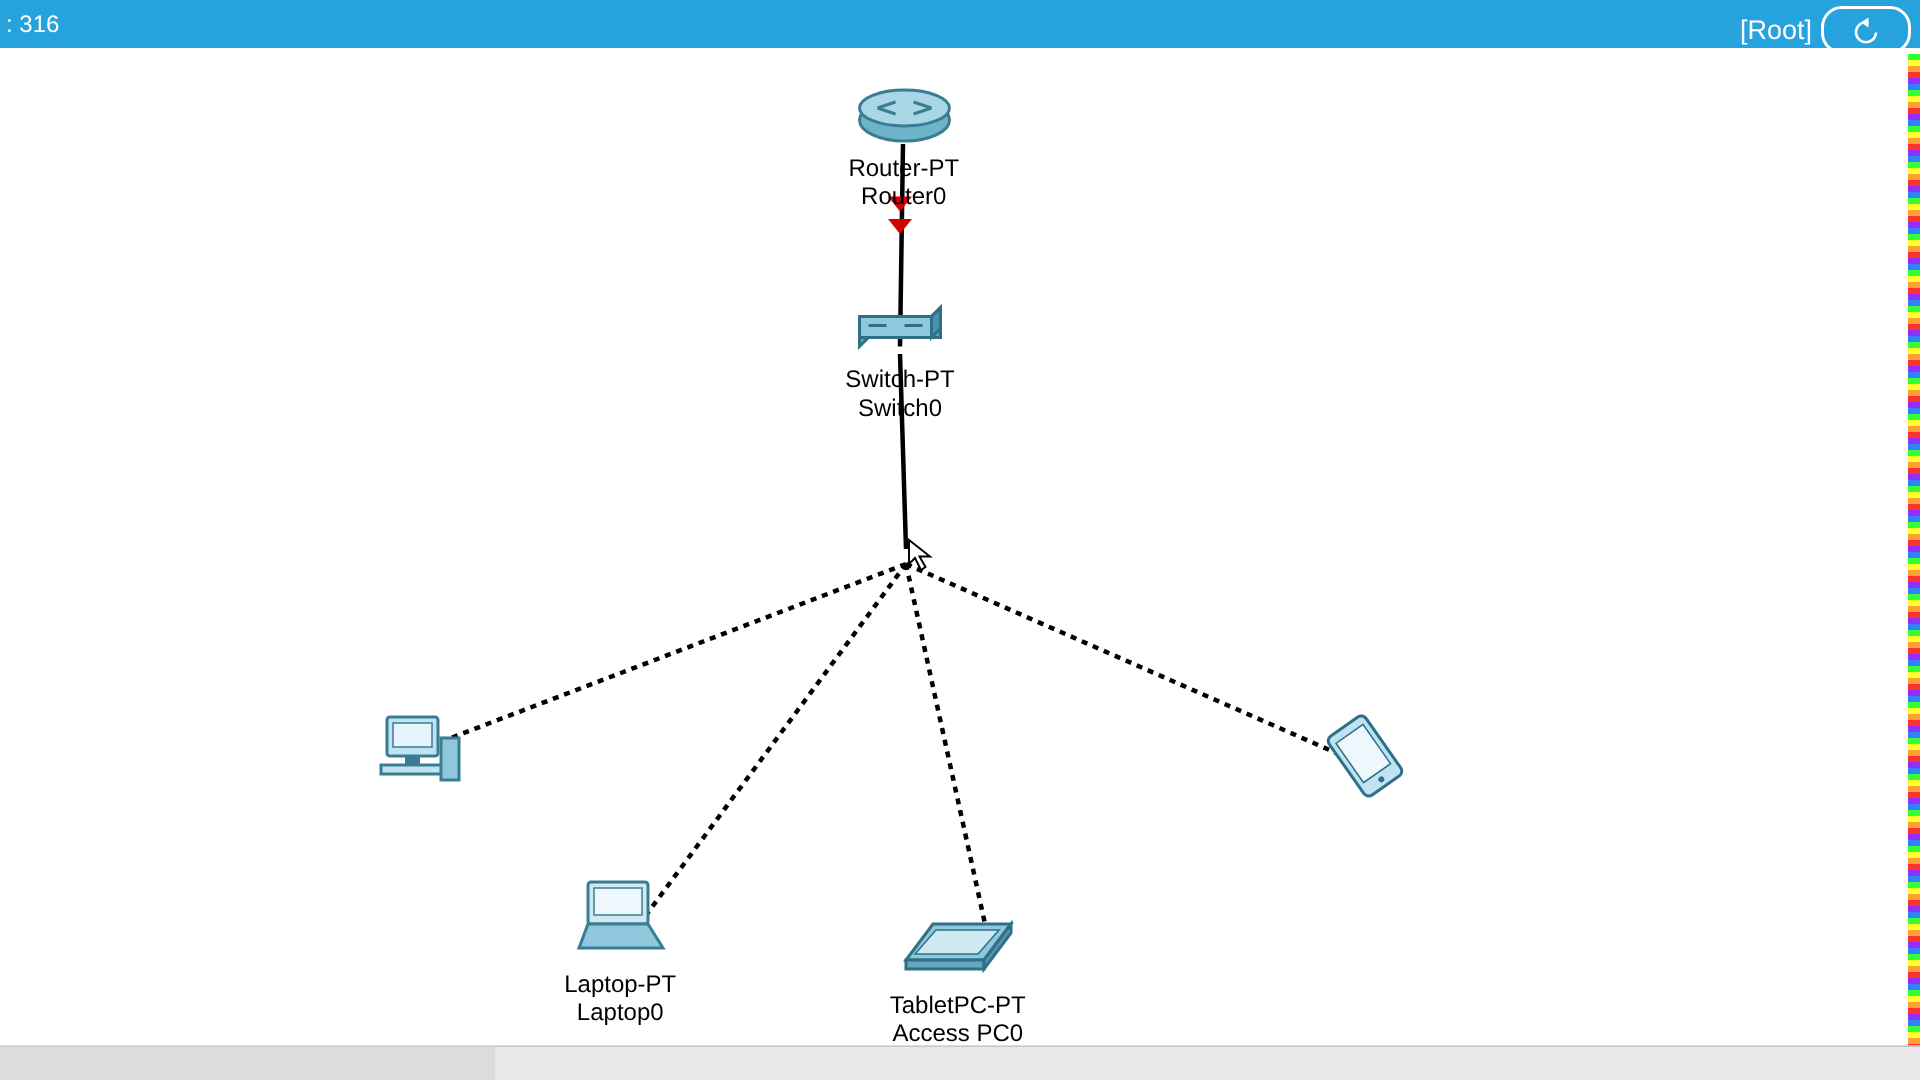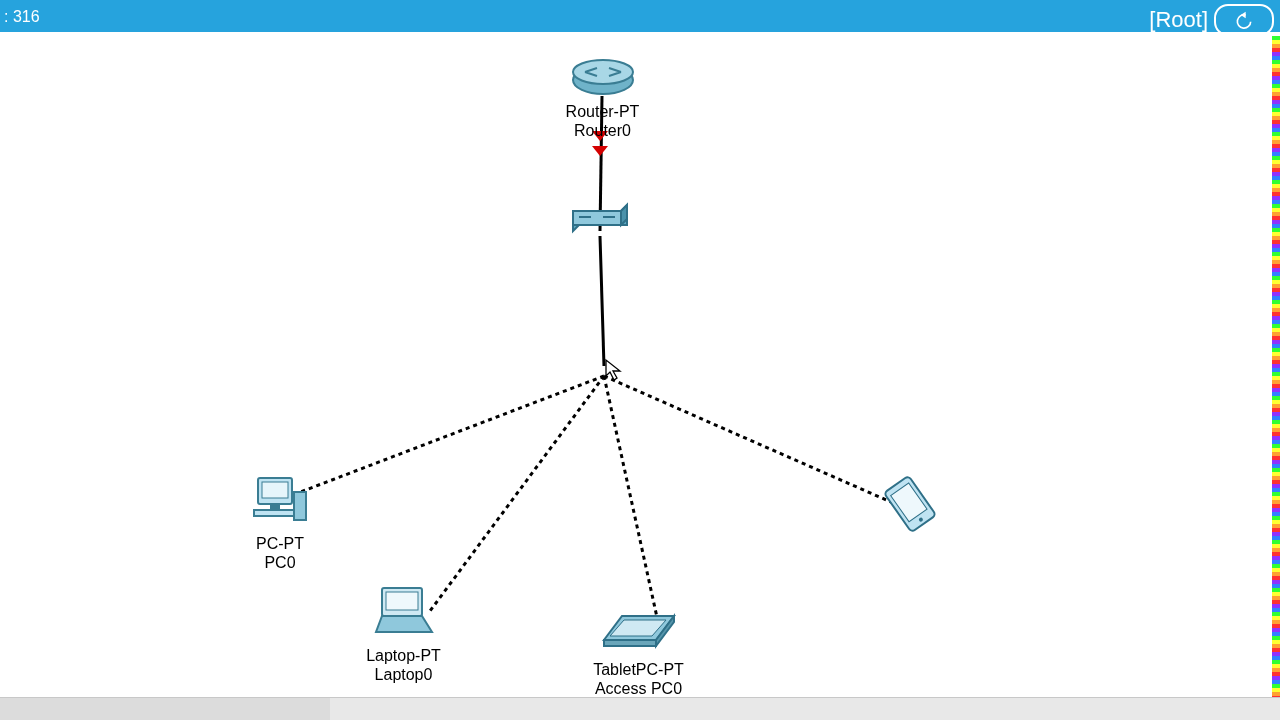--- a/index.html
+++ b/index.html
@@ -1,19 +1,19 @@
 <!DOCTYPE html>
 <html><head>
 <meta charset="utf-8">
 <style>
   html,body{margin:0;padding:0;width:1280px;height:720px;font-family:Arial,Helvetica,sans-serif;background:#fff;overflow:hidden;}
   
   .topbar{position:absolute;left:0;top:0;right:0;height:32px;background:#26a3dd;color:#fff;}
   .topbar .left{position:absolute;left:4px;top:8px;font-size:16px;}
-  .topbar .right{position:absolute;right:6px;top:4px;display:flex;align-items:center;font-size:22px;}
+  .topbar .right{position:absolute;right:6px;top:4px;display:flex;align-items:center;font-size:18px;}
   .pill{display:inline-flex;align-items:center;justify-content:center;width:56px;height:28px;border:2px solid #fff;border-radius:14px;margin-left:6px;}
   .pill svg{width:20px;height:20px;}
   
   .canvas{position:absolute;left:0;top:36px;right:0;bottom:20px;background:#fff;}
   .device{position:absolute;text-align:center;font-size:16px;color:#000;cursor:default;user-select:none;}
   .device .icon{display:inline-block;}
   .device .lbl{margin-top:2px;line-height:1.2;}
   
   .bottombar{position:absolute;left:0;right:0;bottom:0;height:22px;background:#e8e8e8;border-top:1px solid #c8c8c8;}
   .bottombar .seg{position:absolute;left:0;top:0;width:330px;height:100%;background:#dcdcdc;}
@@ -76,40 +76,40 @@
   <div class="device" style="left:540px;top:165px;width:120px">
     <span class="icon">
       <svg width="66" height="36" viewBox="0 0 66 36">
         <polygon points="6,10 54,10 60,4 60,24 12,24 6,30" fill="#5ea9c2" stroke="#2f7088" stroke-width="2"></polygon>
         <polygon points="6,10 54,10 54,24 6,24" fill="#8fc8dc" stroke="#2f7088" stroke-width="2"></polygon>
         <polygon points="54,10 60,4 60,18 54,24" fill="#4a92ab" stroke="#2f7088" stroke-width="2"></polygon>
         <line x1="12" y1="16" x2="24" y2="16" stroke="#2f7088" stroke-width="2"></line>
         <line x1="36" y1="16" x2="48" y2="16" stroke="#2f7088" stroke-width="2"></line>
       </svg>
     </span>
+    <div class="lbl">
+        <div>Switch-PT</div>
+      <div>Switch0</div>
+      </div>
   </div>
 
 
   <div class="device" style="left:225px;top:440px;width:110px">
     <span class="icon">
       <svg width="60" height="52" viewBox="0 0 60 52">
         <rect x="8" y="2" width="34" height="26" rx="2" fill="#bfe3f2" stroke="#3a7d93" stroke-width="2"></rect>
         <rect x="12" y="6" width="26" height="16" fill="#e6f5fb" stroke="#3a7d93"></rect>
         <rect x="20" y="28" width="10" height="6" fill="#3a7d93"></rect>
         <rect x="4" y="34" width="42" height="6" fill="#bfe3f2" stroke="#3a7d93" stroke-width="2"></rect>
         <rect x="44" y="16" width="12" height="28" fill="#8fc8dc" stroke="#3a7d93" stroke-width="2"></rect>
       </svg>
     </span>
-    <div class="lbl">
-        <div>PC-PT</div>
-      <div>PC0</div>
-      </div>
   </div>
 
-  <div class="device" style="left:346px;top:548px;width:115px">
+  <div class="device" style="left:356px;top:548px;width:115px">
     <span class="icon">
       <svg width="76" height="56" viewBox="0 0 76 56">
         <rect x="16" y="4" width="40" height="28" rx="2" fill="#cfe9f3" stroke="#3a7d93" stroke-width="2"></rect>
         <rect x="20" y="8" width="32" height="18" fill="#eef8fc" stroke="#3a7d93"></rect>
         <polygon points="10,48 66,48 56,32 16,32" fill="#8fc8dc" stroke="#3a7d93" stroke-width="2"></polygon>
       </svg>
     </span>
     <div class="lbl">
         <div>Laptop-PT</div>
       <div>Laptop0</div>

